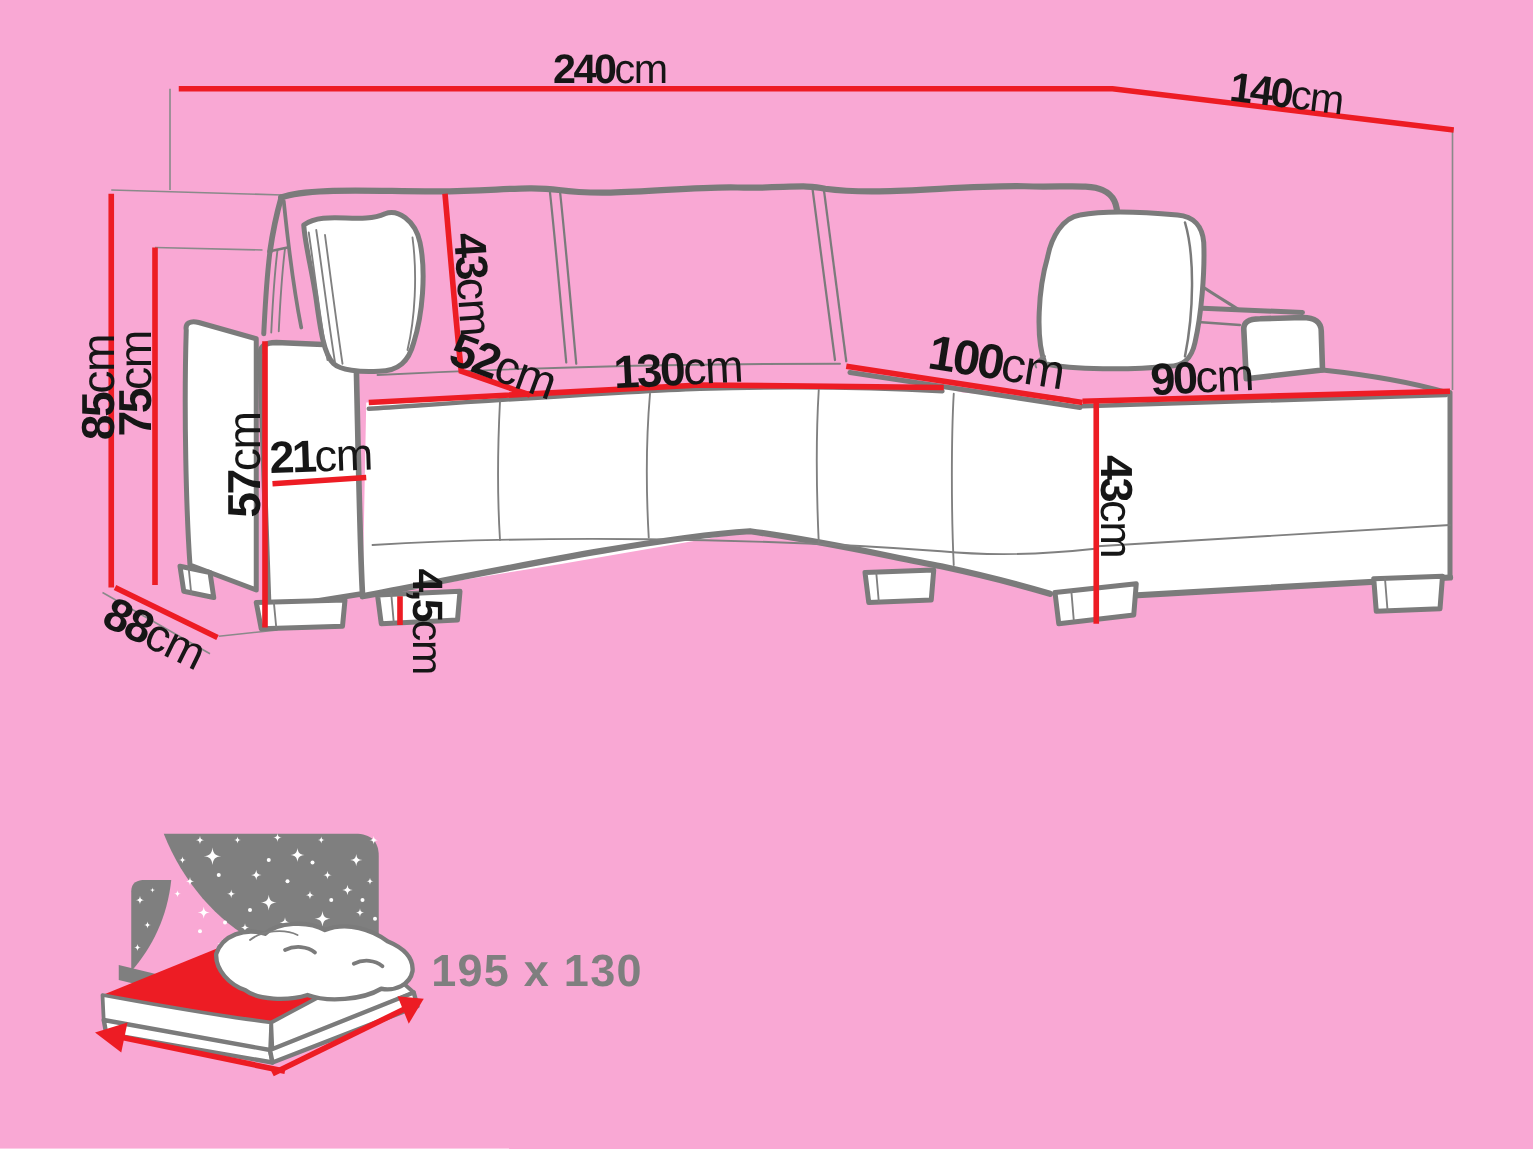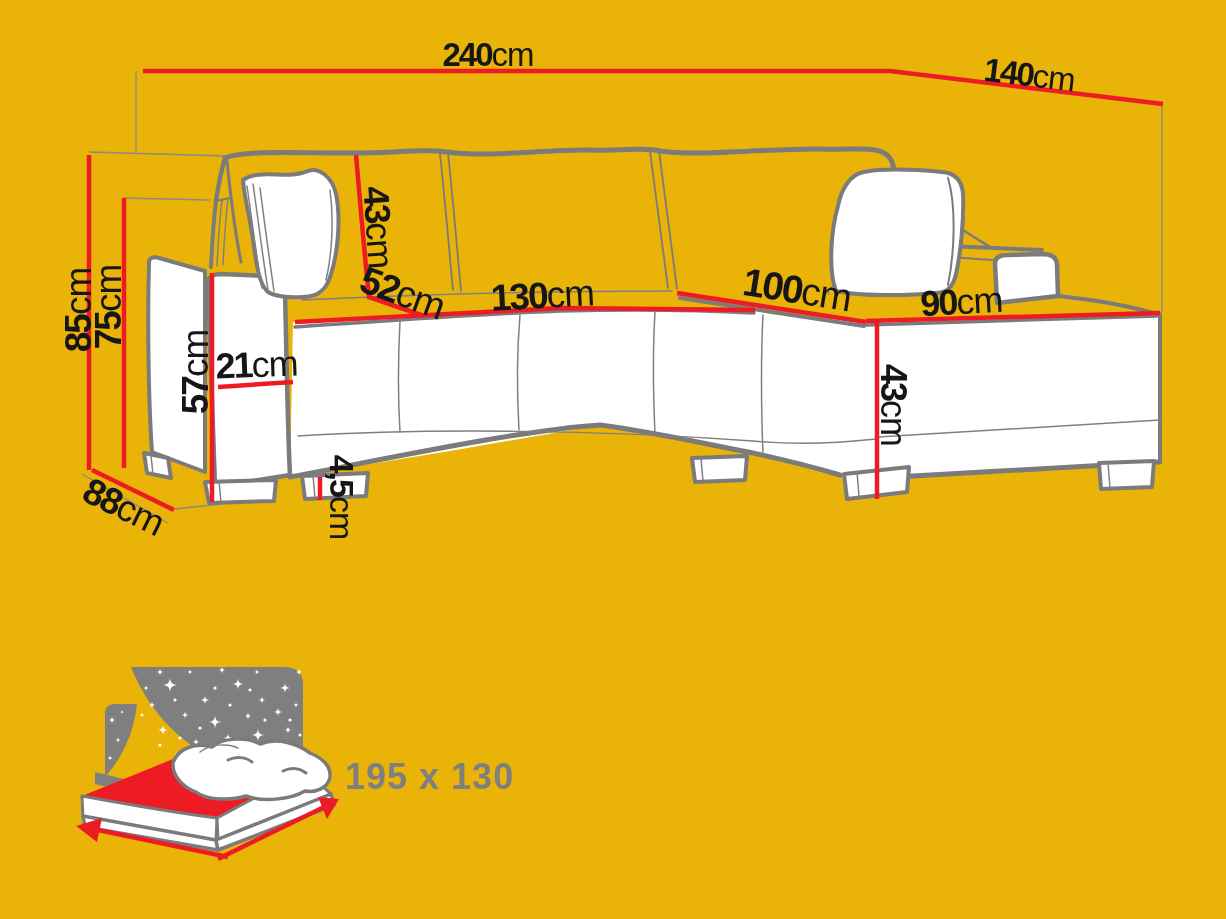--- a/index.html
+++ b/index.html
@@ -1,17 +1,17 @@
 <!DOCTYPE html>
 <html><head>
 <meta charset="utf-8">
 <style>
   html,body { margin:0; padding:0; background:#ffffff; }
   .stage {
-    position:relative; width:1226px; height:919px; background:#eab308;
+    position:relative; width:1226px; height:919px; background:#f9a8d4;
     font-family:"Liberation Sans", sans-serif; overflow:hidden;
   }
   svg { display:block; }
   text.dim { fill:#161616; text-anchor:middle; }
   text.dim tspan.val { font-weight:700; letter-spacing:-2px; }
   text.dim tspan.unit { font-weight:400; letter-spacing:-1px; }
   text.bed-label { fill:#7f7f7f; font-weight:700; letter-spacing:1px; text-anchor:start; }
   .outline { stroke:#7b7b7b; fill:none; stroke-linecap:round; stroke-linejoin:round; }
   .fillw { fill:#ffffff; }
   .thin { stroke:#808080; fill:none; stroke-width:1.5; stroke-linecap:round; }

